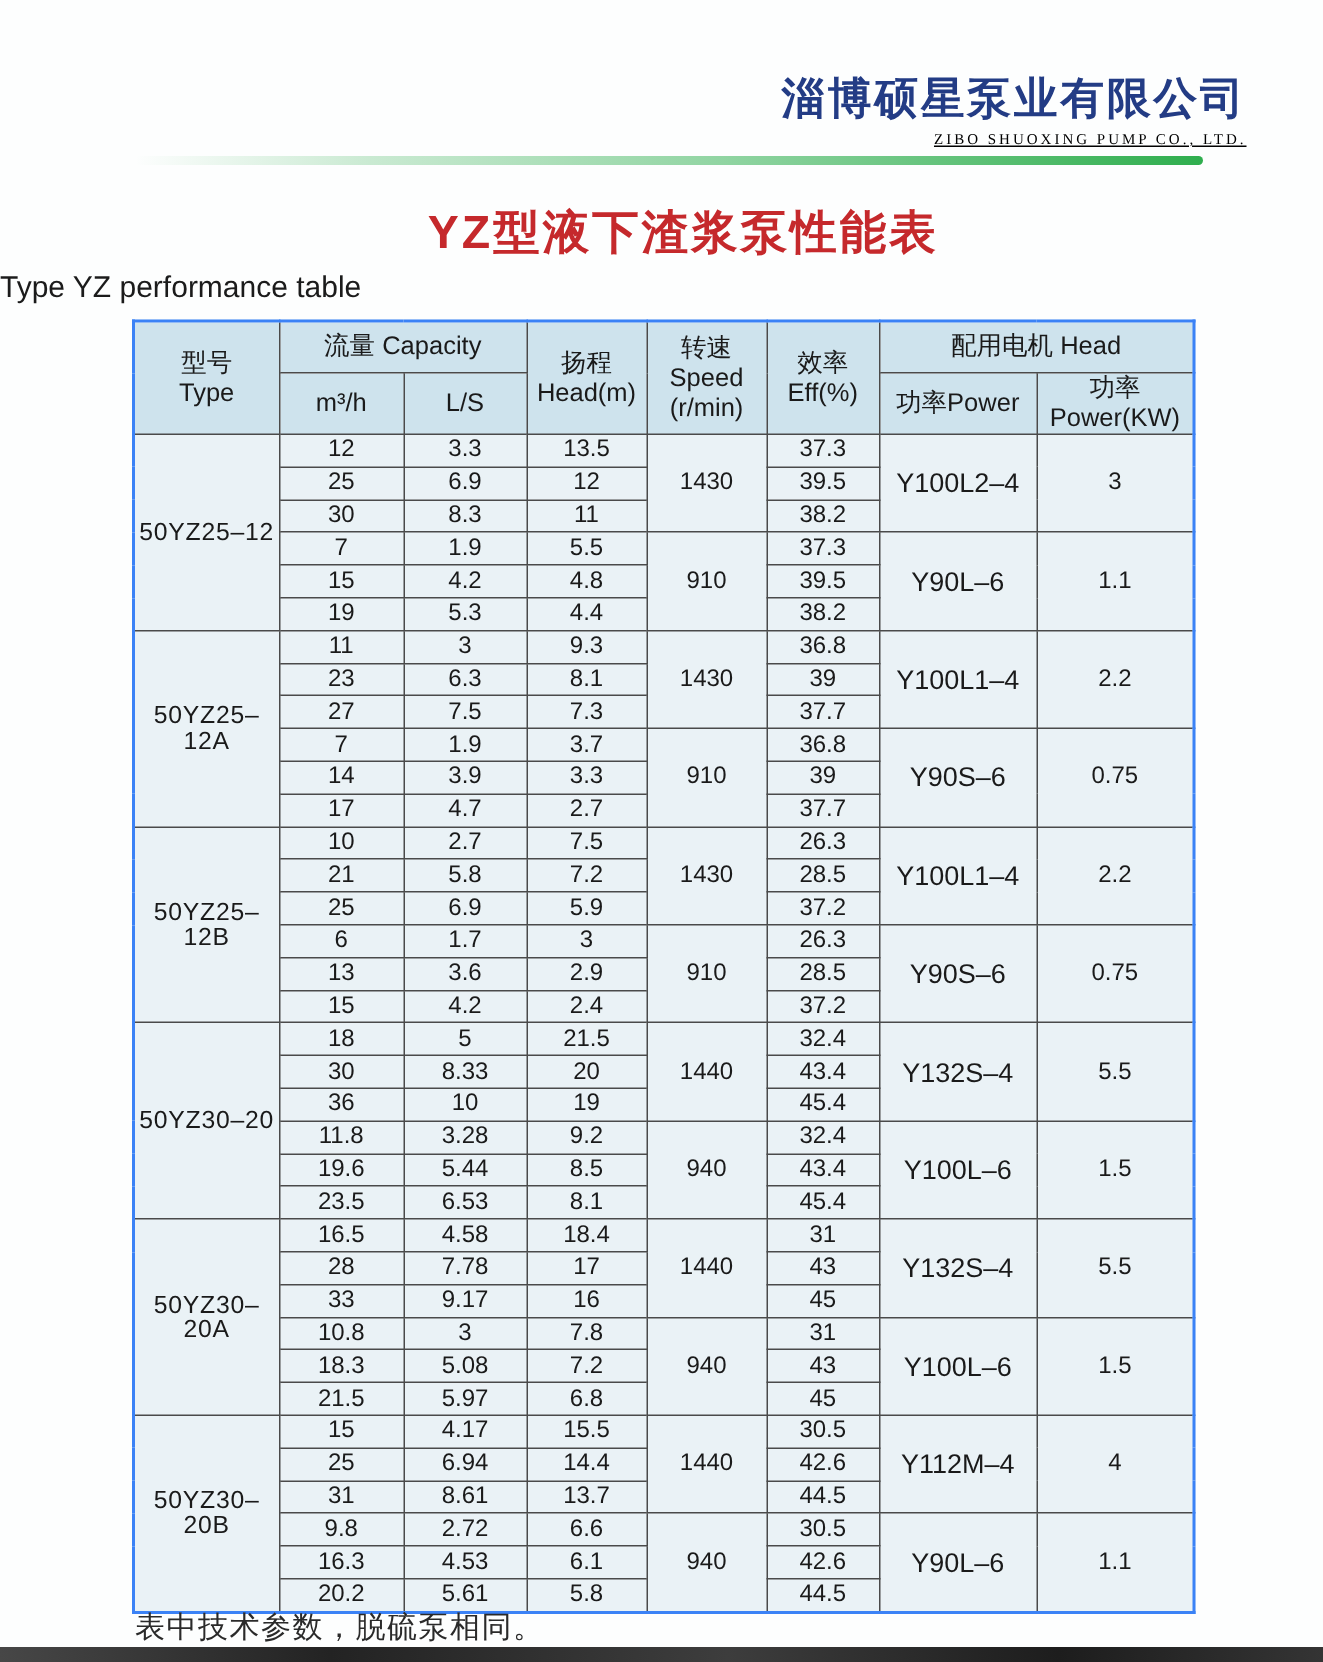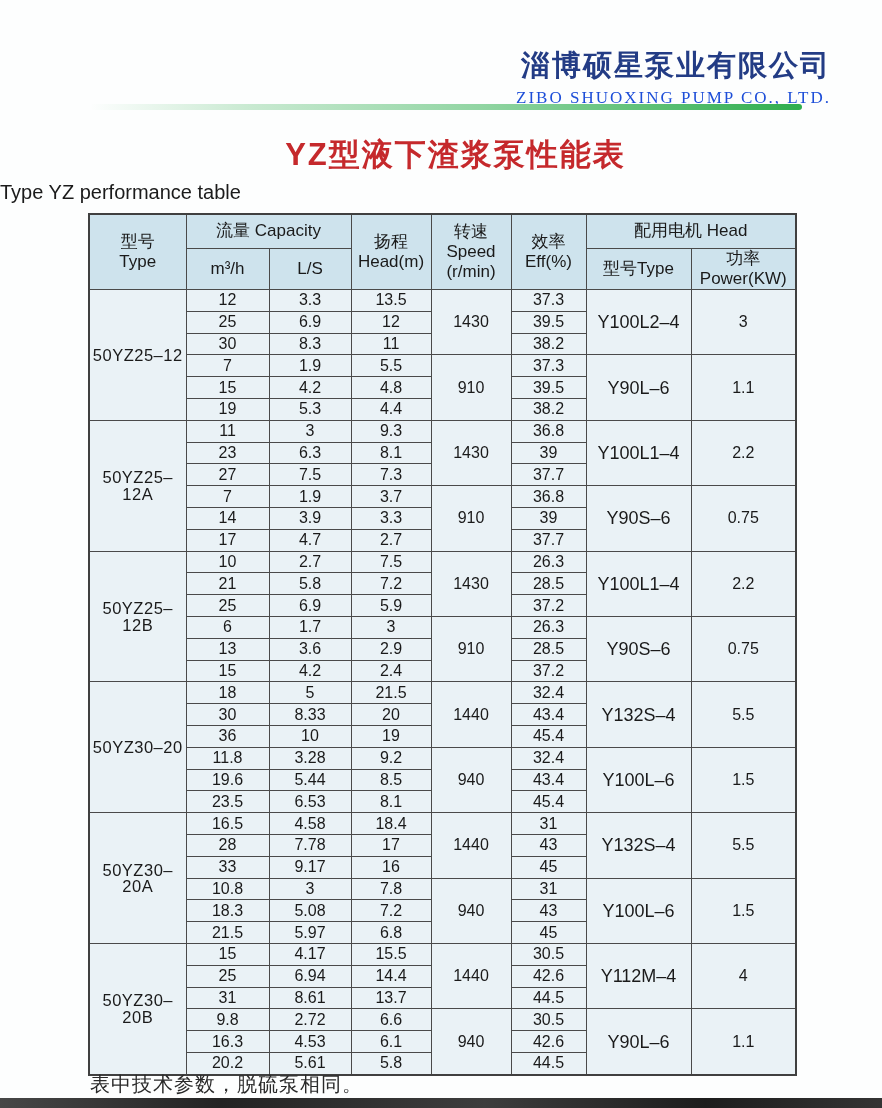--- a/index.html
+++ b/index.html
@@ -14,22 +14,23 @@
   }
   
   .company{position:absolute;top:46px;right:80px;text-align:right;}
   .company-cn{
     font-size:29px;font-weight:bold;letter-spacing:2px;
     color:var(--brand-navy,#233c85);
   }
   .company-en{
     margin-top:2px;
     font-family:"Liberation Serif","DejaVu Serif",serif;
-    font-size:17px;letter-spacing:2px;
-    color:#1d4ed8;
+    font-size:10px;letter-spacing:2px;
+    color:#000000;
+    text-decoration:underline;
   }
   .green-line{
     position:absolute;top:104px;left:90px;width:712px;height:6px;border-radius:3px;
     background:linear-gradient(90deg,rgba(47,174,78,0) 0%,rgba(47,174,78,0.25) 22%,rgba(72,185,101,0.6) 55%,var(--brand-green,#2fae4e) 100%);
   }
   
   .title{
     position:absolute;top:134px;left:0;width:100%;
     text-align:center;font-size:31px;font-weight:bold;letter-spacing:2px;
     color:var(--title-red,#c5292c);
@@ -42,21 +43,21 @@
   .table-wrap{position:absolute;top:213px;left:88px;}
   table{
     border-collapse:collapse;table-layout:fixed;width:707px;
     background:var(--body-cell-bg,#eaf2f6);
   }
   th,td{
     border:1px solid var(--border-col,#4a4a4a);
     text-align:center;vertical-align:middle;
     padding:0;overflow:hidden;
   }
-  table{border:2px solid #404040;}
+  table{border:2px solid #3b82f6;}
   thead th{
     background:var(--header-cell-bg,#cee3ed);
     font-size:17px;font-weight:normal;
     white-space:pre-line;line-height:1.18;
     height:33px;
   }
   tbody td{
     font-size:16px;line-height:1;height:20.8px;
     background:var(--body-cell-bg,#eaf2f6);
   }
@@ -108,21 +109,21 @@
           <th rowspan="2">转速
 Speed
 (r/min)</th>
           <th rowspan="2">效率
 Eff(%)</th>
           <th colspan="2">配用电机 Head</th>
         </tr>
         <tr>
           <th>m³/h</th>
           <th>L/S</th>
-          <th>型号Type</th>
+          <th>功率Power</th>
           <th>功率Power(KW)</th>
         </tr>
       </thead>
       <tbody>
           <tr>
             <td rowspan="6" class="model-cell">50YZ25–12</td>
             <td>12</td>
             <td>3.3</td>
             <td>13.5</td>
             <td rowspan="3">1430</td>

